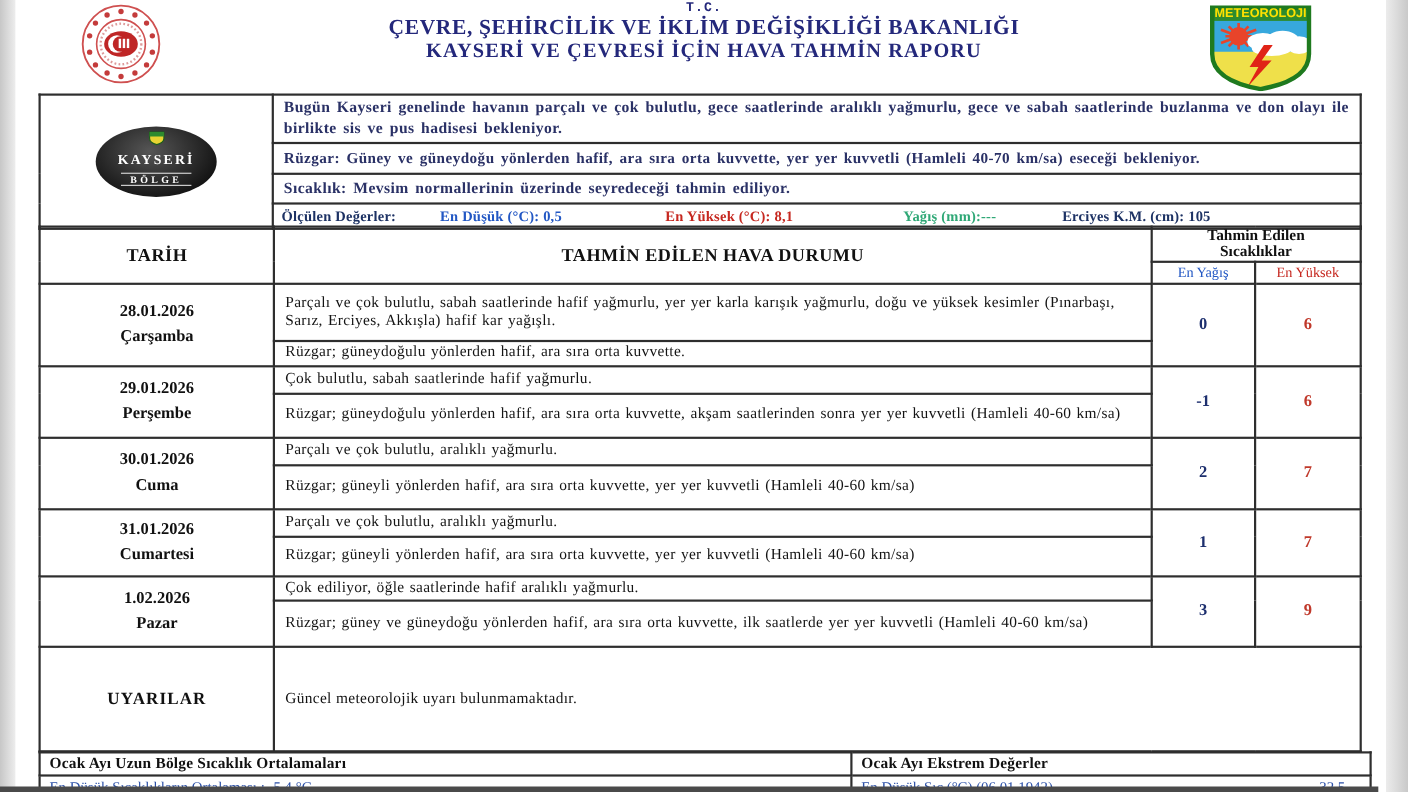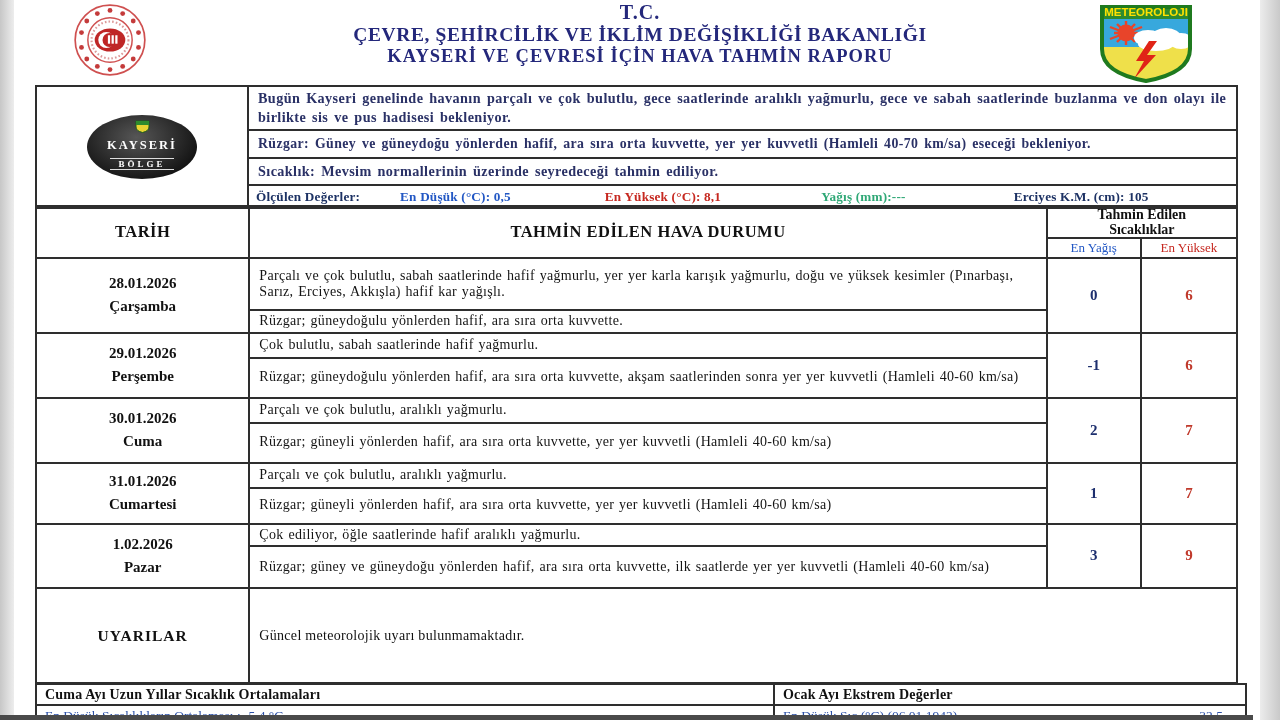--- a/index.html
+++ b/index.html
@@ -9,21 +9,21 @@
   
   .edge-left{position:absolute;left:0;top:0;width:14px;height:720px;
              background:linear-gradient(90deg,#c7c7c7,#ededed);}
   .edge-right{position:absolute;right:0;top:0;width:20px;height:720px;
               background:linear-gradient(270deg,#c9c9c9,#ececec);}
   .edge-bottom{position:absolute;left:0;top:715px;width:1253px;height:5px;background:#4a4a4a;}
 
   
   .hdr-title{position:absolute;left:200px;top:1px;width:880px;text-align:center;
              color:#24287b;font-weight:bold;line-height:1.15;}
-  .hdr-line1{font-size:20px;letter-spacing:1px;}
+  .hdr-line1{font-size:12px;letter-spacing:1px;font-family:Liberation Mono, monospace;}
   .hdr-line2{font-size:19.5px;letter-spacing:0.6px;}
   .hdr-line3{font-size:16.5px;letter-spacing:0.4px;}
   .hdr-line4{font-size:18.5px;letter-spacing:1px;}
   .logo-ministry{position:absolute;left:72px;top:2px;}
   .logo-met{position:absolute;left:1096px;top:1px;}
 
   
   table{border-collapse:collapse;table-layout:fixed;}
   td{border:2px solid #2e2e2e;overflow:hidden;}
   .t1{position:absolute;left:35px;top:85px;width:1203px;}
@@ -41,21 +41,21 @@
   .sumcell{padding:2px 9px;vertical-align:middle;color:#2a3166;font-weight:bold;
            font-size:14.2px;letter-spacing:0.4px;word-spacing:2px;}
   .sum-a1{line-height:19px;}
   .sum-a2{line-height:13.5px;font-size:13.8px;}
   .sum-a3{line-height:15px;}
   .measured{display:flex;align-items:center;font-size:13.2px;font-weight:bold;letter-spacing:0.2px;gap:32px;}
   .measured .m-label{color:#1d3264;}
   .measured .m-min{color:#2257c4;margin-left:8px;}
   .measured .m-max{color:#c62820;margin-left:62px;}
   .measured .m-rain{color:#2fa876;margin-left:68px;}
-  .measured .m-erc{color:#1d3264;margin-left:76px;}
+  .measured .m-erc{color:#1d3264;margin-left:28px;}
 
   
   .th-date,.th-fcast{font-weight:bold;text-align:center;vertical-align:middle;font-size:16.5px;letter-spacing:0.5px;}
   .th-temps{font-weight:bold;text-align:center;vertical-align:middle;font-size:14px;line-height:15px;padding:0 16px;}
   .th-min{color:#2257c4;}
   .th-max{color:#c62820;}
   .th-sub{text-align:center;vertical-align:middle;font-size:13px;font-weight:normal;}
   .date-cell{text-align:center;vertical-align:middle;font-weight:bold;font-size:15px;line-height:1.55;}
   .fc-text{padding:2px 9px;vertical-align:middle;font-size:14px;line-height:16.5px;
            letter-spacing:0.3px;word-spacing:1px;color:#141414;}
@@ -278,21 +278,21 @@
   </tbody>
     </table>
 
   <table class="t3">
     <colgroup>
         <col style="width:738px">
         <col style="width:472px">
       </colgroup>
     <tbody>
         <tr style="height:21px">
-      <td class="b-head">Cuma Ayı Uzun Yıllar Sıcaklık Ortalamaları</td>
+      <td class="b-head">Ocak Ayı Uzun Bölge Sıcaklık Ortalamaları</td>
       <td class="b-head">Ocak Ayı Ekstrem Değerler</td>
     </tr>
     <tr style="height:22px">
       <td class="b-val">En Düşük Sıcaklıkların Ortalaması : -5.4 °C</td>
       <td>
         <div class="b-right-val">
           <span>En Düşük Sıc.(°C) (06.01.1942)</span>
           <span style="margin-right:14px;">-32.5</span>
         </div>
       </td>

